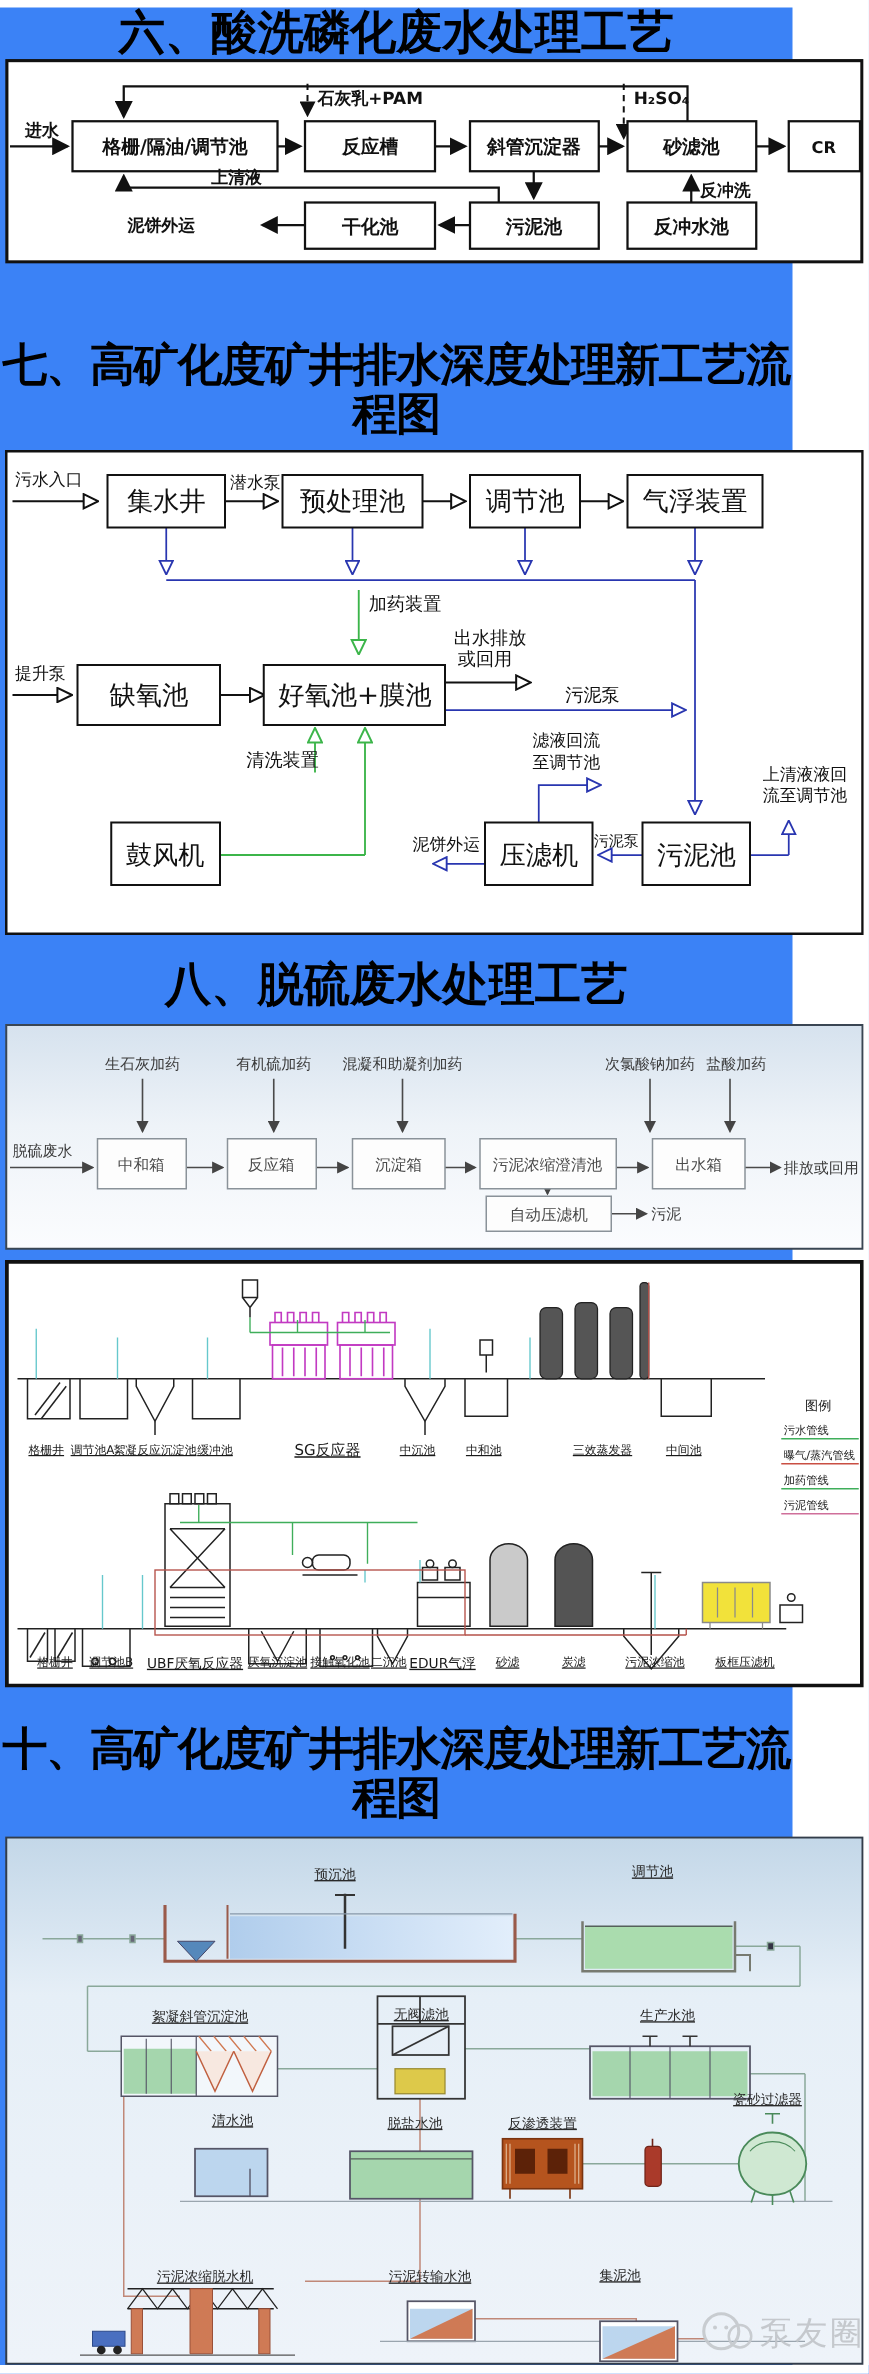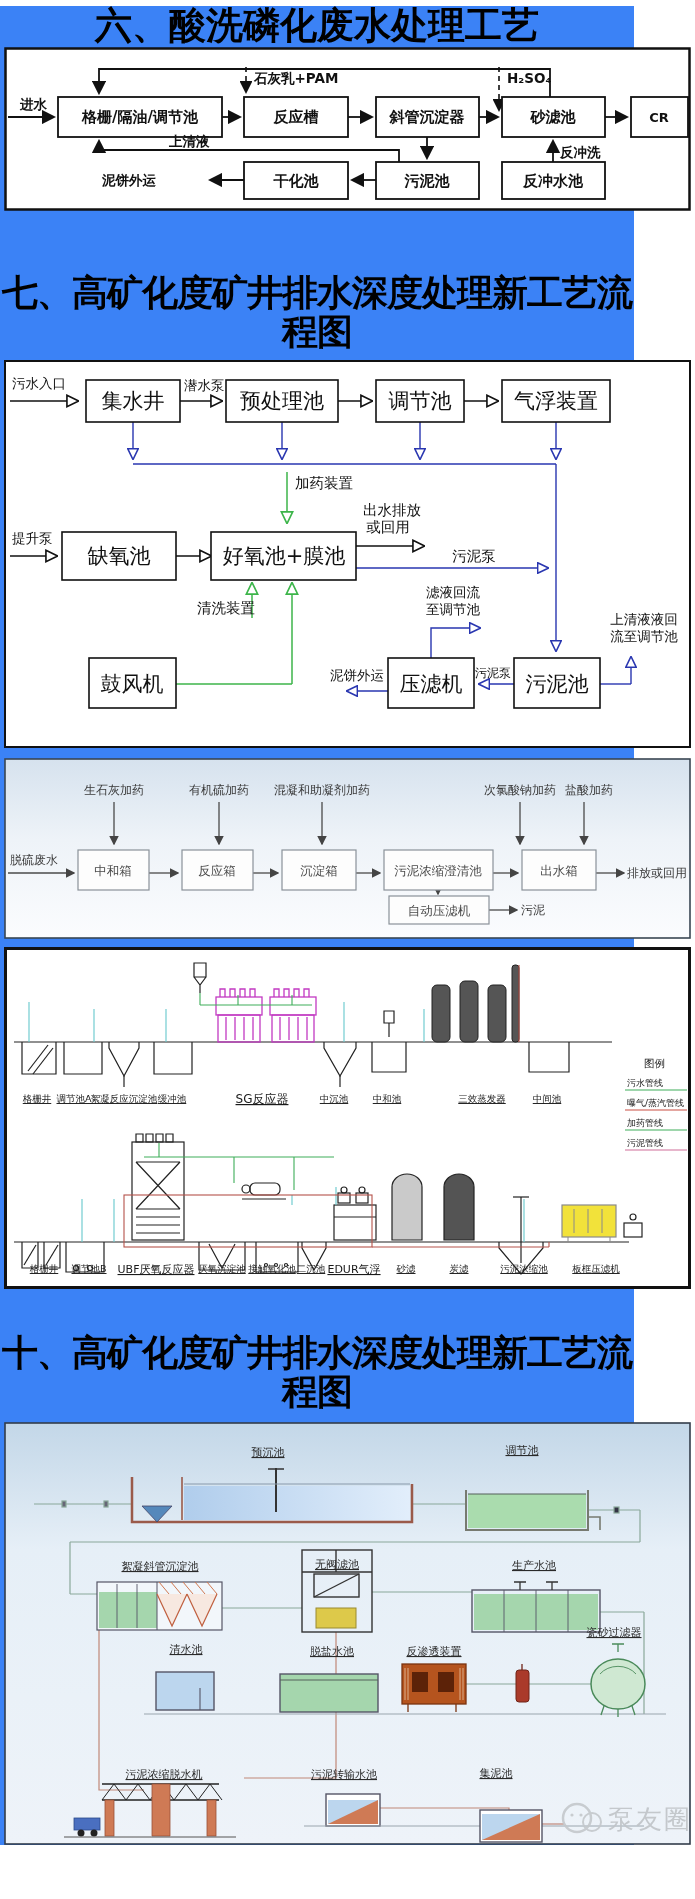--- a/index.html
+++ b/index.html
@@ -177,20 +177,21 @@
         <text x="353" y="320" text-anchor="middle">泥饼外运</text>
         <text x="489" y="317" font-size="12" text-anchor="middle">污泥泵</text>
         <text x="449" y="237" text-anchor="middle">滤液回流</text>
         <text x="449" y="254" text-anchor="middle">至调节池</text>
         <text x="640" y="264" text-anchor="middle">上清液液回</text>
         <text x="640" y="281" text-anchor="middle">流至调节池</text>
       </g>
     </svg>
   </div>
 
+  <h2 class="t t-big" style="margin-top:20px;">八、脱硫废水处理工艺</h2>
 
   <div class="dwrap" style="margin-top:10px;">
     <svg width="687" height="181" viewBox="0 0 687 181">
       <defs>
         <linearGradient id="d3bg" x1="0" y1="0" x2="0" y2="1">
           <stop offset="0" stop-color="#d6e2ee"></stop>
           <stop offset="0.45" stop-color="#eef3f8"></stop>
           <stop offset="1" stop-color="#fbfcfe"></stop>
         </linearGradient>
         <marker id="a3" viewBox="0 0 10 10" refX="8.5" refY="5" markerWidth="7.5" markerHeight="7.5" orient="auto-start-reverse">
@@ -387,21 +388,21 @@
         <text x="623" y="159" font-size="9" fill="#1a1a1a">曝气/蒸汽管线</text>
         <line x1="621" y1="163" x2="683" y2="163" stroke-width="1.2" stroke="#c94f43"></line>
         <text x="623" y="179" font-size="9" fill="#1a1a1a">加药管线</text>
         <line x1="621" y1="183" x2="683" y2="183" stroke-width="1.2" stroke="#3fae5a"></line>
         <text x="623" y="199" font-size="9" fill="#1a1a1a">污泥管线</text>
         <line x1="621" y1="203" x2="683" y2="203" stroke-width="1.2" stroke="#cf6f9a"></line>
       </g>
     </svg>
   </div>
 
-  <h2 class="t t-long" style="margin-top:44px;">十、高矿化度矿井排水深度处理新工艺流程图</h2>
+  <h2 class="t t-long" style="margin-top:30px;">十、高矿化度矿井排水深度处理新工艺流程图</h2>
 
   <div class="dwrap" style="margin-top:10px;">
     <svg width="687" height="423" viewBox="0 0 687 423">
       <defs>
         <linearGradient id="d5bg" x1="0" y1="0" x2="0" y2="1">
           <stop offset="0" stop-color="#c3d7e8"></stop>
           <stop offset="0.3" stop-color="#e6eff7"></stop>
           <stop offset="1" stop-color="#eef3f9"></stop>
         </linearGradient>
         <linearGradient id="wblue" x1="0" y1="0" x2="1" y2="0">

